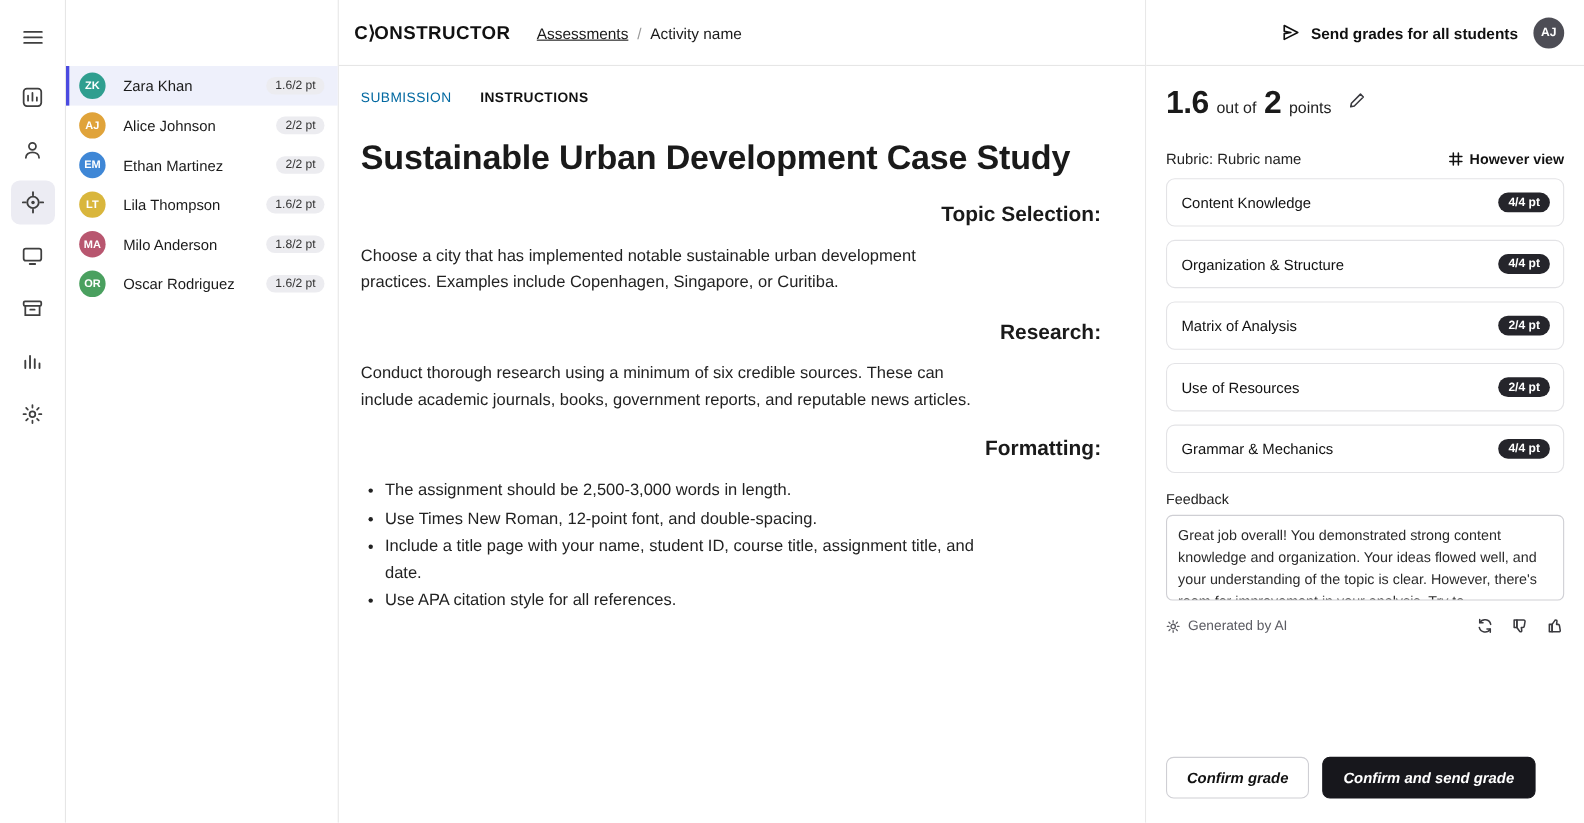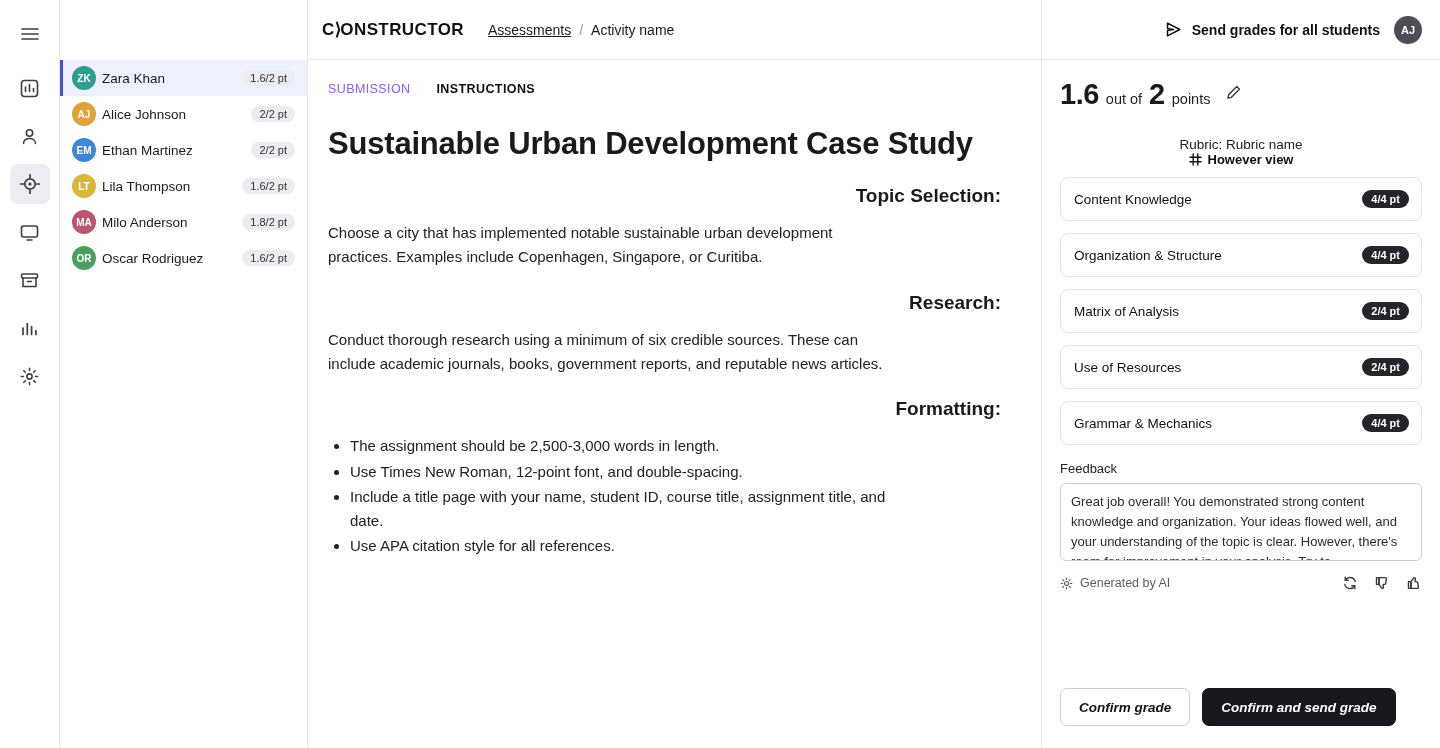--- a/index.html
+++ b/index.html
@@ -44,21 +44,21 @@
     background: #ffffff;
     display: flex;
     flex-direction: column;
   }
   .students-top { height: 60px; }
   .student {
     height: 36px;
     display: flex;
     align-items: center;
     padding: 0 12px 0 12px;
-    gap: 6px;
+    gap: 16px;
     cursor: pointer;
     position: relative;
   }
   .student.selected { background: #eef0fb; }
   .student.selected:before {
     content: "";
     position: absolute; left: 0; top: 0; bottom: 0;
     width: 3px; background: #4a4ae0;
   }
   .avatar {
@@ -114,21 +114,21 @@
   .crumb-link { color: #1a1a1a; text-decoration: underline; cursor: pointer; }
   .crumb-sep { color: #9a9a9a; }
   .crumb-current { color: #1a1a1a; }
 
   .tabs {
     display: flex; gap: 26px;
     padding: 22px 0 0 20px;
     font-size: 12.5px;
     letter-spacing: 0.4px;
   }
-  .tab { color: #8b5cf6; cursor: pointer; padding-bottom: 10px; }
+  .tab { color: #0369a1; cursor: pointer; padding-bottom: 10px; }
   .tab.active { color: #111; font-weight: 700; }
 
   .doc {
     padding: 10px 40px 0 20px;
     overflow: hidden;
   }
   .doc h1 {
     font-size: 31px;
     line-height: 1.26;
     margin: 8px 0 22px 0;
@@ -194,21 +194,21 @@
     font-size: 11.5px; font-weight: 600;
     border-radius: 12px; padding: 4px 10px;
   }
   .similarity {
     display: inline-flex; align-items: center; gap: 7px;
     font-size: 13.5px; font-weight: 700; color: #111; cursor: pointer;
   }
 
   .rubric-head {
     display: flex; align-items: center; justify-content: space-between;
-    margin-top: 26px; margin-bottom: 10px; flex-direction: column;
+    margin-top: 26px; margin-bottom: 10px;
   }
   .rubric-title { font-size: 13.5px; color: #222; }
   .matrix-view {
     display: inline-flex; align-items: center; gap: 6px;
     font-size: 13px; font-weight: 700; color: #111; cursor: pointer;
   }
 
   .criterion {
     border: 1px solid #e3e3e6;
     border-radius: 8px;

